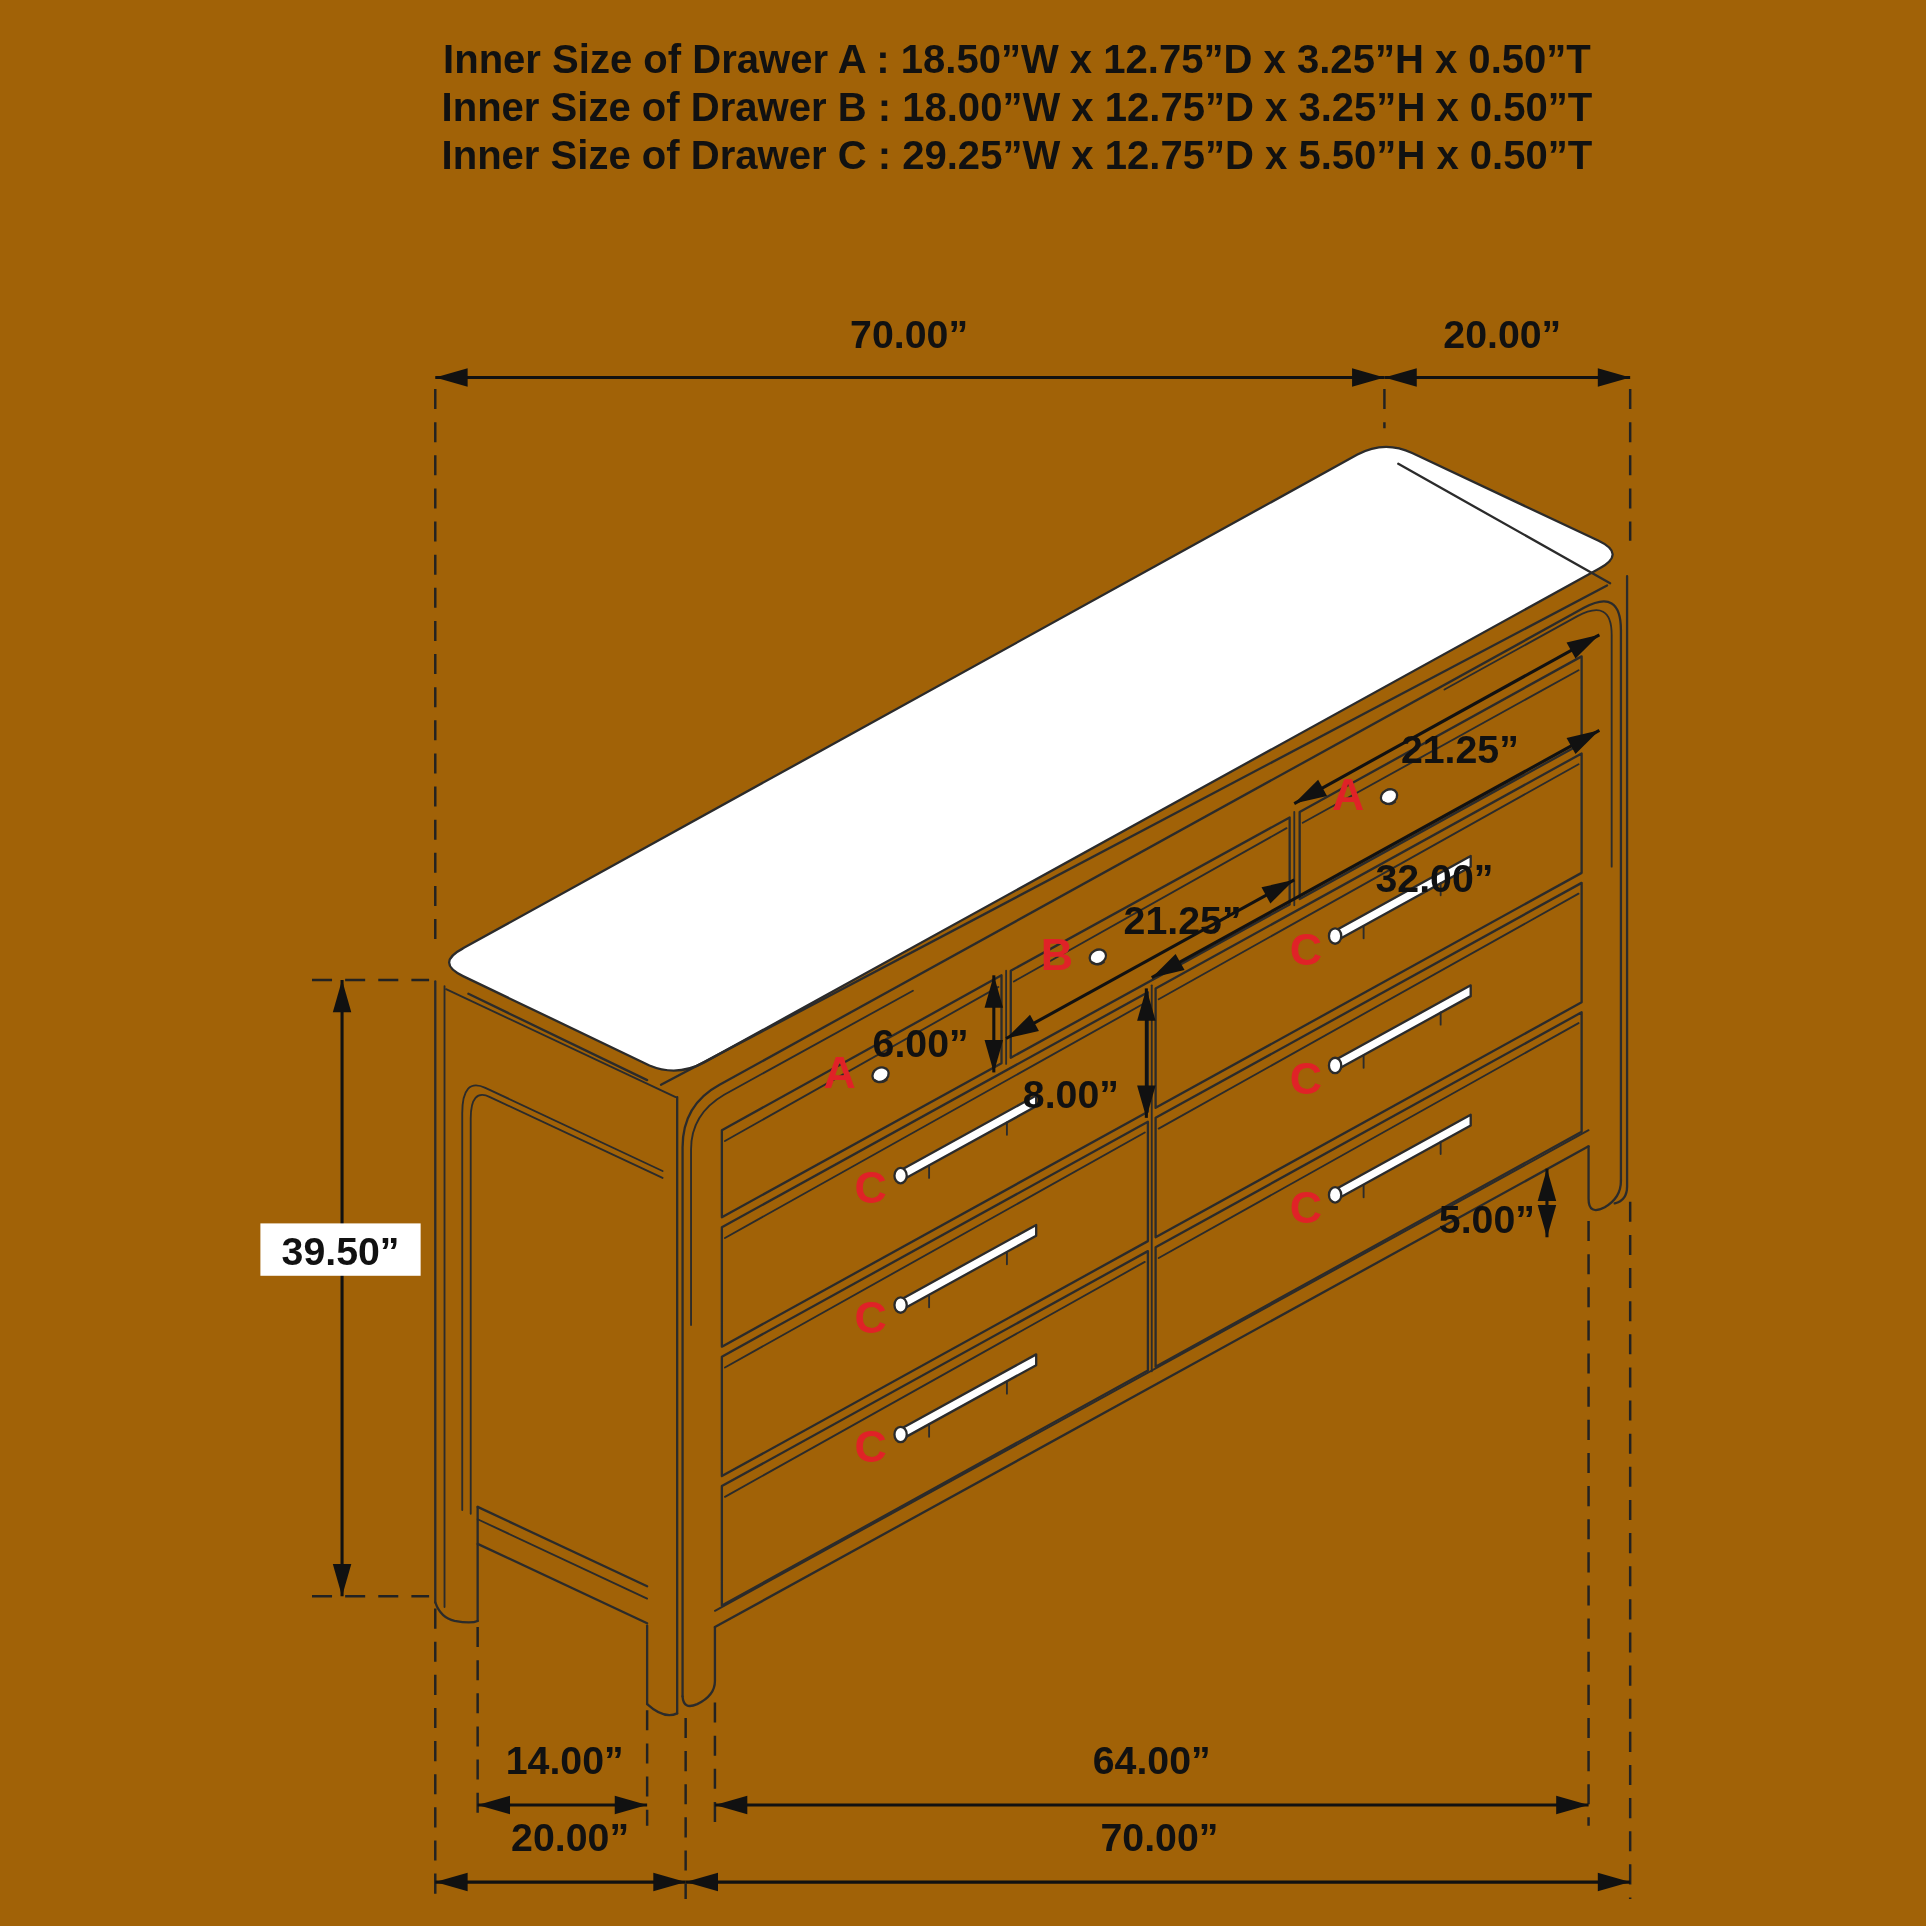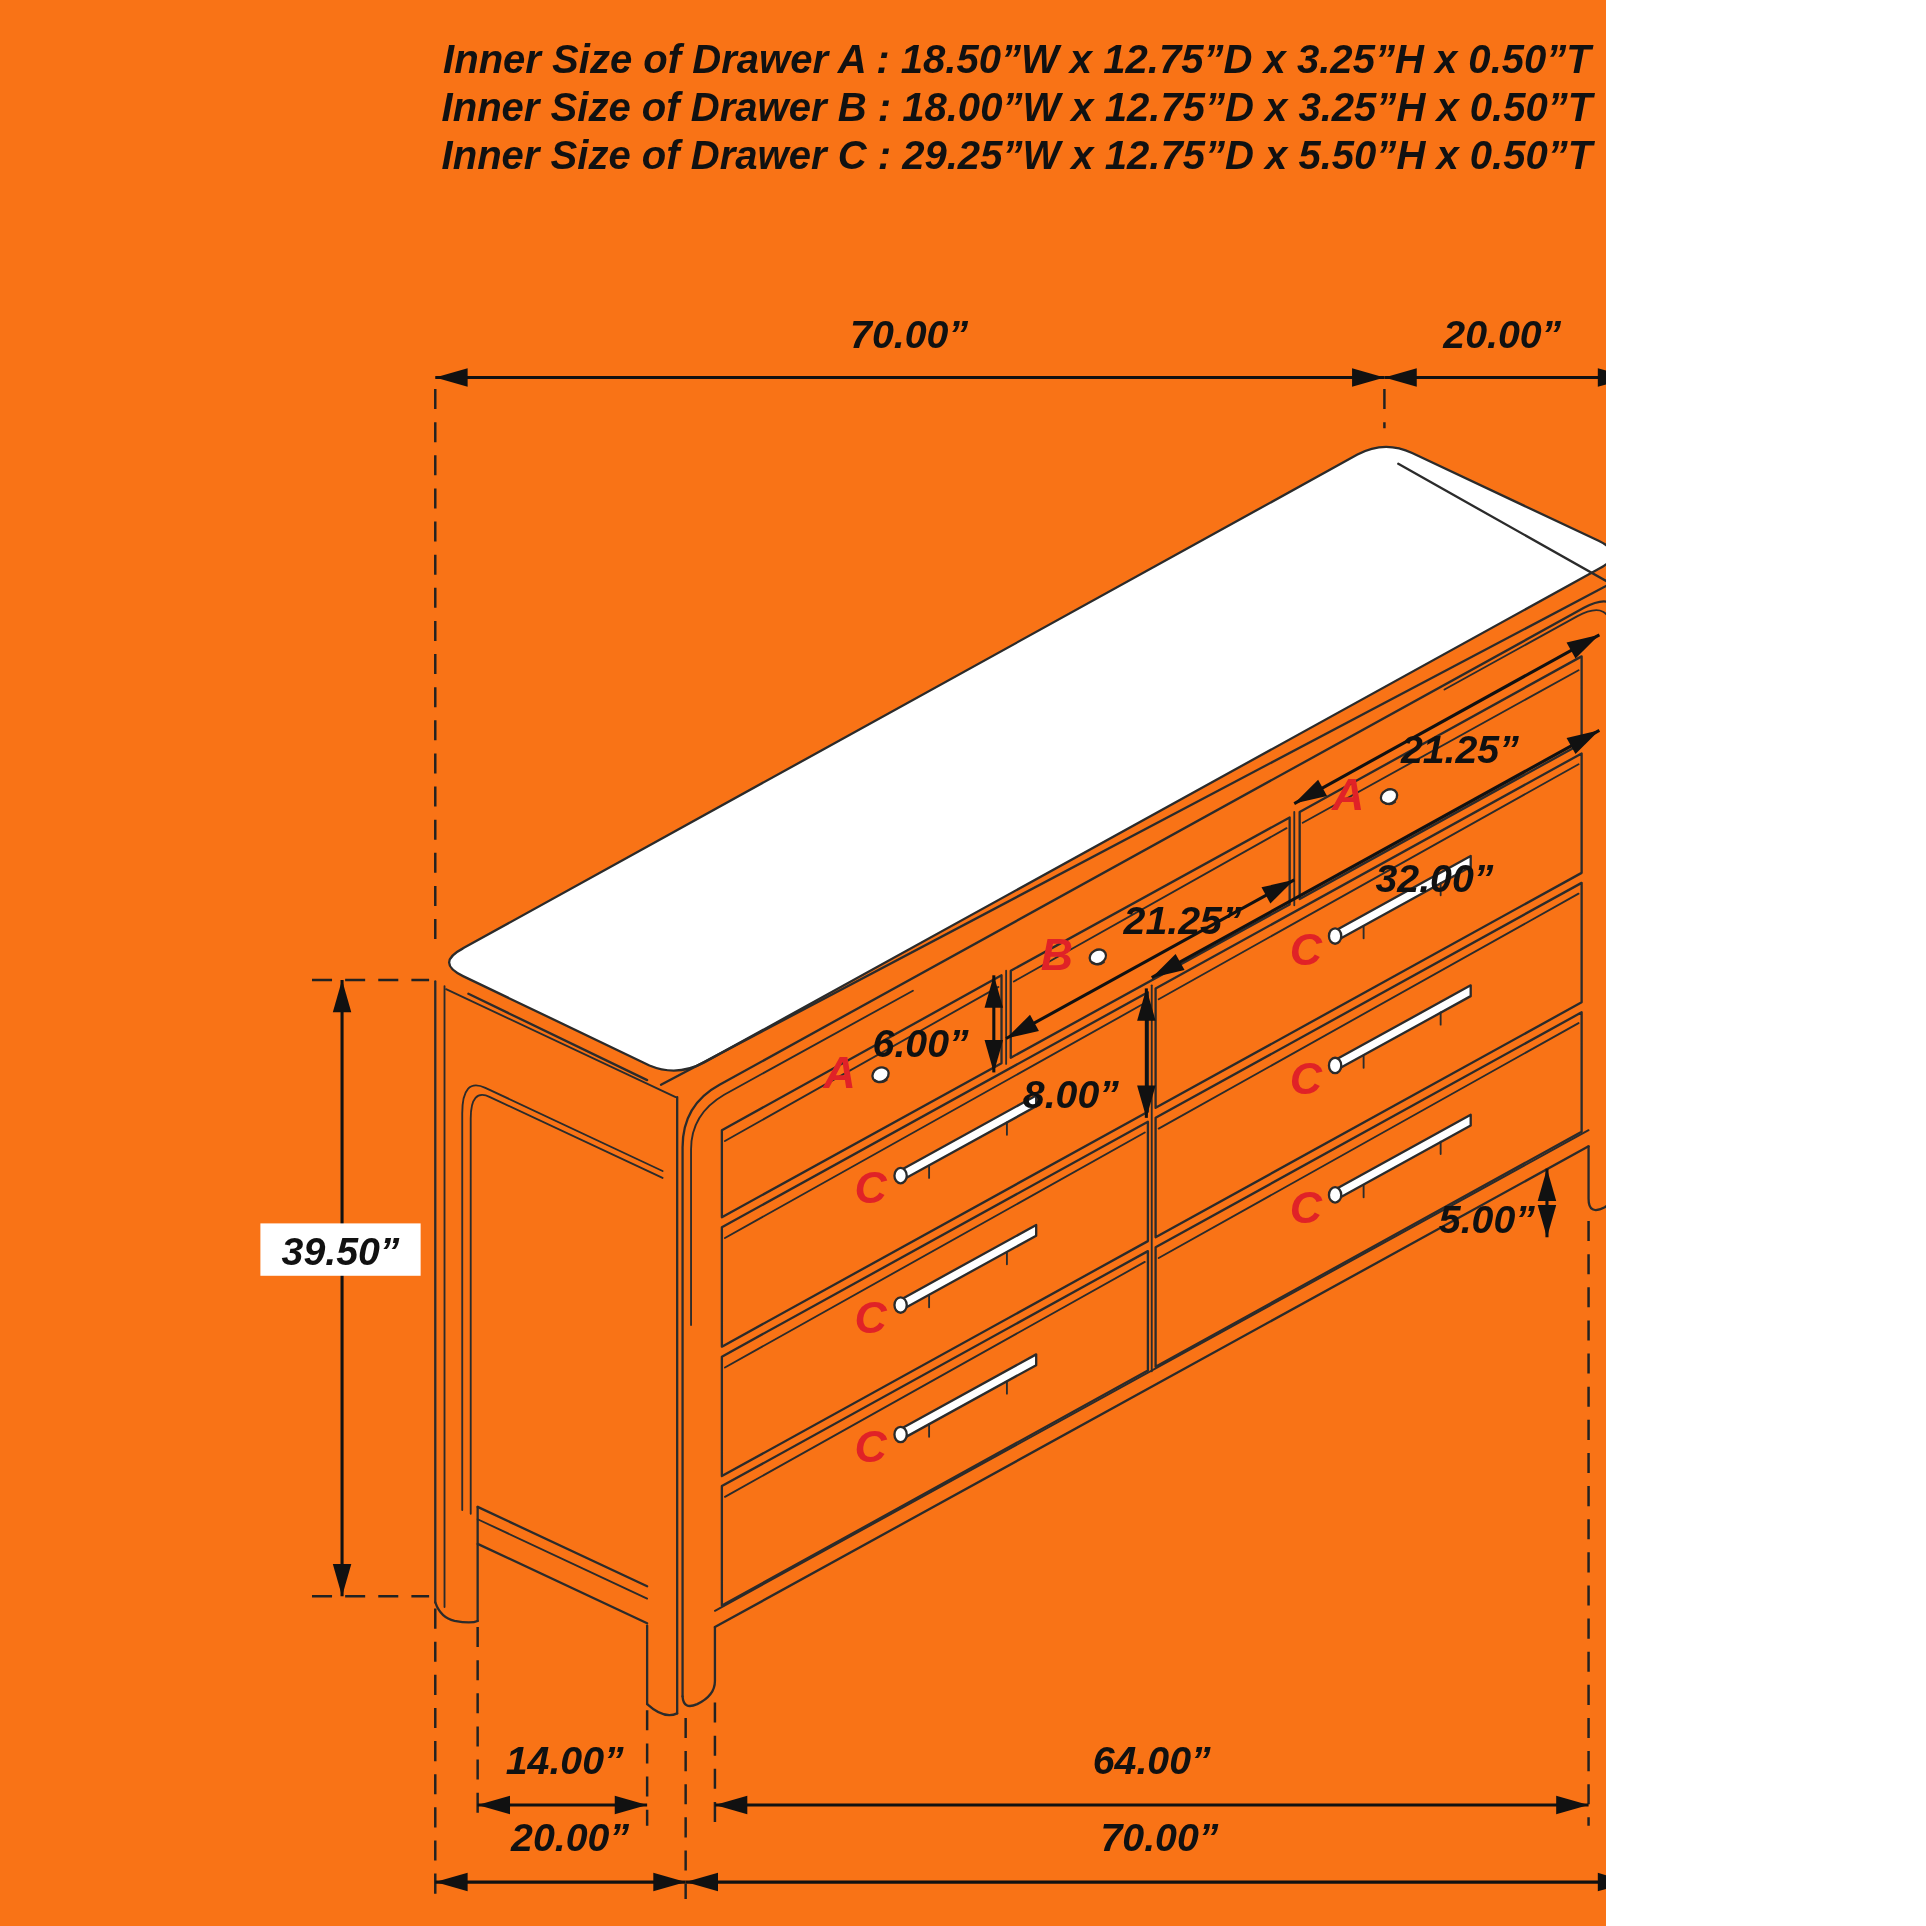--- a/index.html
+++ b/index.html
@@ -1,22 +1,21 @@
 <!DOCTYPE html>
 <html style="font-size:12.3px"><head>
 <meta charset="utf-8">
 <style>
   html,body{margin:0;padding:0;background:#ffffff;}
   .stage{
     position:relative;
-    width:1606px;height:1926px;
-    background:#f97316;
+    width:1926px;height:1926px;
+    background:#a16207;
     font-family:"Liberation Sans", sans-serif;
     overflow:hidden;
-    font-style:italic;
   }
   svg{display:block;}
   .hdr{font-weight:bold;font-size:52px;fill:#111111;}
   .dim-text{font-weight:bold;font-size:51px;fill:#111111;}
   .red-label{font-weight:bold;font-size:58px;}
   .art{fill:none;stroke-width:3;stroke-linecap:round;stroke-linejoin:round;}
   .art2{fill:none;stroke-width:2.4;stroke-linecap:round;stroke-linejoin:round;}
   .dim{stroke:#111111;stroke-width:4;fill:none;}
   .dash{stroke:#222222;stroke-width:3.2;fill:none;stroke-dasharray:26 17;}
   .whitefill{fill:#ffffff;}

